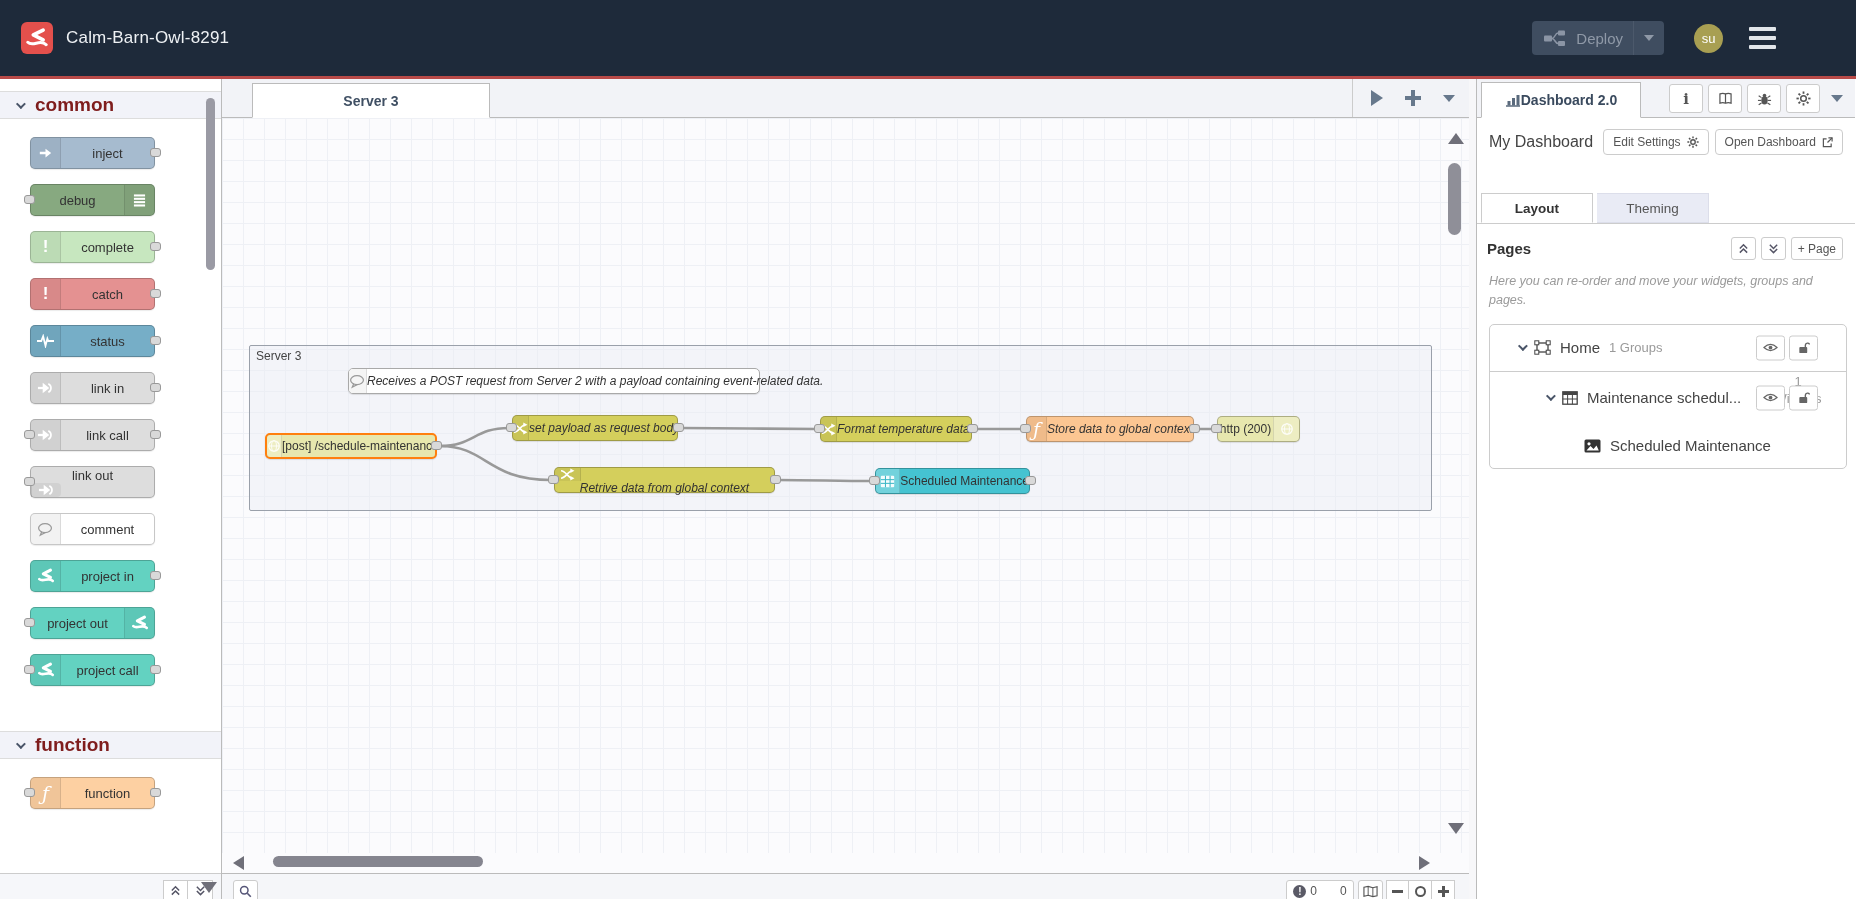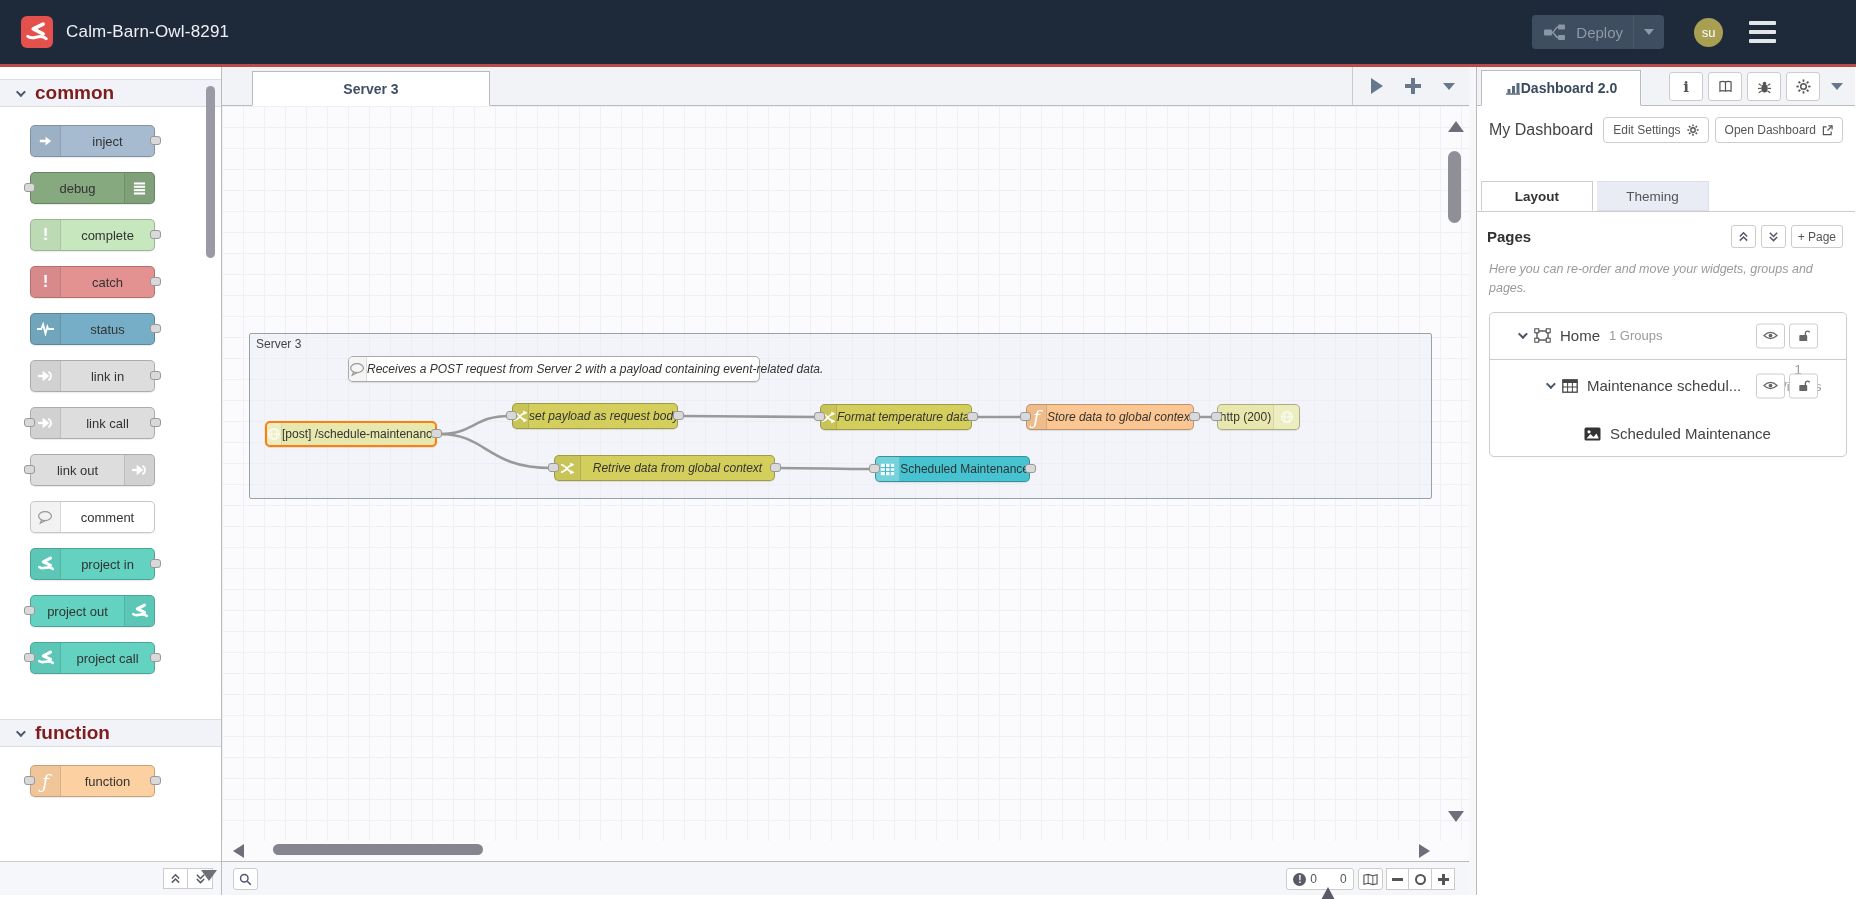--- a/index.html
+++ b/index.html
@@ -1,20 +1,20 @@
 <!DOCTYPE html>
 <html><head>
 <meta charset="utf-8">
 <style>
   * { margin:0; padding:0; box-sizing:border-box; }
   html,body { width:1856px; height:899px; overflow:hidden; background:#fff;
     font-family:"Liberation Sans", sans-serif; }
 
   
-  .header { height:64px; background:#1e2a3a; display:flex; align-items:center;
+  .header { height:76px; background:#1e2a3a; display:flex; align-items:center;
     padding:0 80px 0 21px; }
   .red-line { height:3px; background:#b94a48; }
   .logo { width:32px; height:32px; background:#e4504c; border-radius:6px;
     display:flex; align-items:center; justify-content:center; flex:0 0 auto; }
   .app-title { color:#eef1f4; font-size:17px; margin-left:13px; font-weight:500;
     letter-spacing:.2px; }
   .hdr-right { margin-left:auto; display:flex; align-items:center; }
   .deploy-btn { height:34px; background:#3f4d60; border-radius:4px; display:flex;
     align-items:center; padding:0 0 0 12px; }
   .deploy-btn .lbl { color:#8f99a7; font-size:15px; margin:0 10px 0 10px; }
@@ -309,21 +309,21 @@
               <svg width="17" height="14" viewBox="0 0 18 14">
                 <path d="M1,7 h6" stroke="#fff" stroke-width="2.4"></path>
                 <path d="M6,1.5 L13,7 L6,12.5 z" fill="#fff"></path>
                 <path d="M12,2.5 a5,5 0 0 1 0,9" fill="none" stroke="#fff" stroke-width="1.8"></path>
               </svg>
             </span>
             <span class="nlabel">link call</span>
             <span class="port in"></span>
             <span class="port out"></span>
           </div>
-          <div class="pnode" style="background: rgb(221, 221, 221);">
+          <div class="pnode" style="background: rgb(221, 221, 221); flex-direction: column;">
             <span class="icon-region right">
               <svg width="17" height="14" viewBox="0 0 18 14">
                 <path d="M1,7 h6" stroke="#fff" stroke-width="2.4"></path>
                 <path d="M6,1.5 L13,7 L6,12.5 z" fill="#fff"></path>
                 <path d="M12,2.5 a5,5 0 0 1 0,9" fill="none" stroke="#fff" stroke-width="1.8"></path>
               </svg>
             </span>
             <span class="nlabel">link out</span>
             <span class="port in"></span>
           </div>
@@ -490,21 +490,21 @@
             <span class="icon-region right lightzone">
               <svg width="14" height="14" viewBox="0 0 16 16" opacity="0.9">
                 <circle cx="8" cy="8" r="6" fill="none" stroke="#fff" stroke-width="1.4"></circle>
                 <ellipse cx="8" cy="8" rx="2.8" ry="6" fill="none" stroke="#fff" stroke-width="1.1"></ellipse>
                 <line x1="2" y1="8" x2="14" y2="8" stroke="#fff" stroke-width="1.1"></line>
               </svg>
             </span>
             <span class="nlabel">http (200)</span>
             <span class="port in"></span>
           </div>
-          <div class="fnode" style="left: 332px; top: 349px; width: 221px; background: rgb(212, 207, 92);">
+          <div class="fnode" style="left: 332px; top: 349px; width: 221px; background: rgb(212, 207, 92); flex-direction: column;">
             <span class="icon-region left">
               <svg width="15" height="13" viewBox="0 0 16 14">
                 <path d="M1,3 C6,3 9,11 13,11" stroke="#fff" stroke-width="1.8" fill="none"></path>
                 <path d="M1,11 C6,11 9,3 13,3" stroke="#fff" stroke-width="1.8" fill="none"></path>
                 <path d="M11,0.5 L15.5,3 L11,5.5 z" fill="#fff"></path>
                 <path d="M11,8.5 L15.5,11 L11,13.5 z" fill="#fff"></path>
               </svg>
             </span>
             <span class="nlabel it">Retrive data from global context</span>
             <span class="port in"></span>

